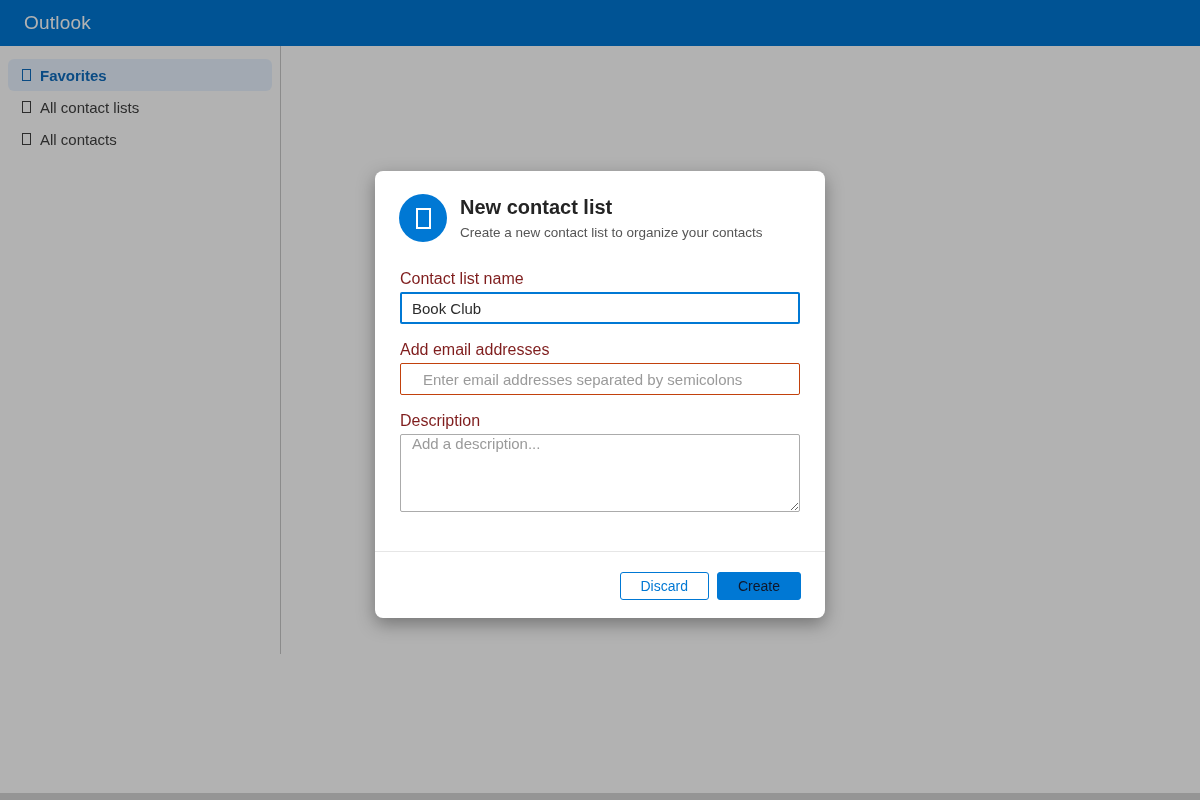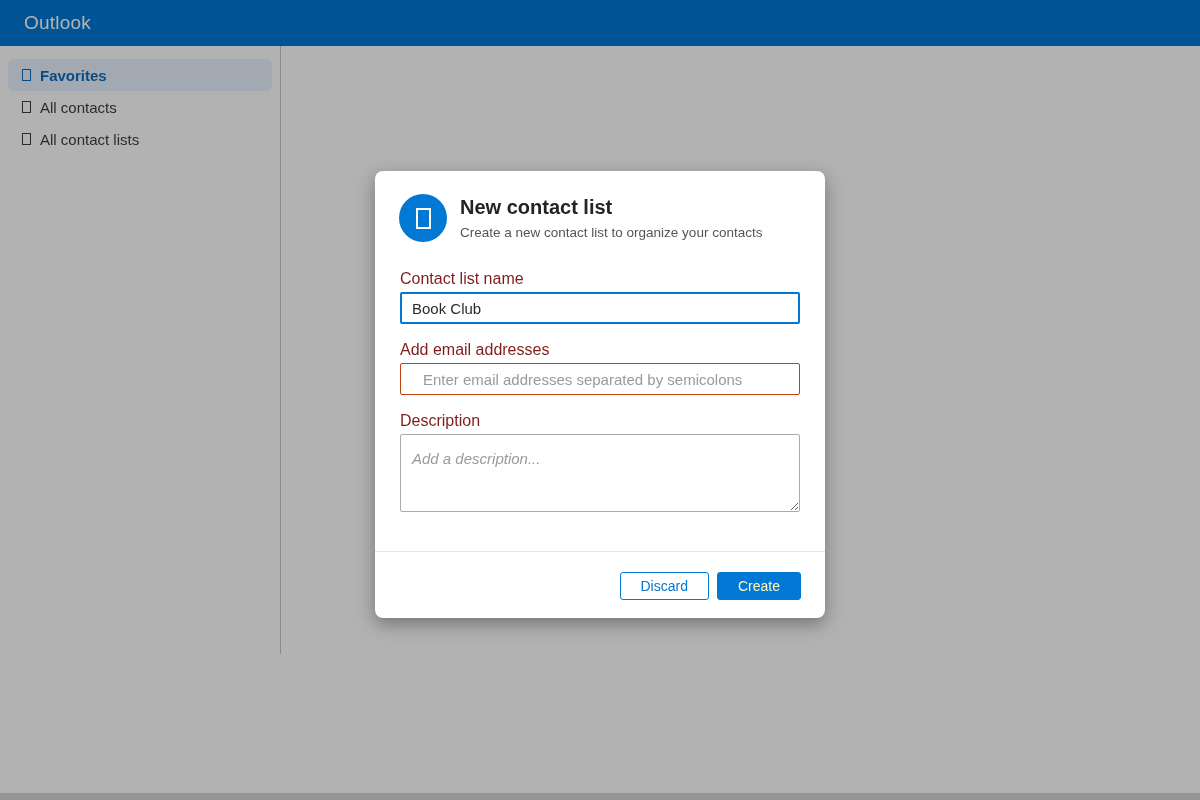--- a/index.html
+++ b/index.html
@@ -85,64 +85,63 @@
   .text-input {
     width: 100%; height: 32px; border: 1px solid #c2410c; border-radius: 2px;
     padding: 0 22px; font-size: 15px; color: #2b2b2b;
     font-family: "Liberation Sans", sans-serif; background: #ffffff; outline: none;
   }
   .text-input.focused { border: 2px solid #0078d4; padding: 0 10px; }
   .text-input::placeholder, .text-area::placeholder { color: #9a9a9a; opacity: 1; }
 
   .text-area {
     width: 100%; height: 78px; border: 1px solid #ababab; border-radius: 2px;
-    padding: 15px 11px; font-size: 15px; color: #2b2b2b;
+    padding: 0 11px; font-size: 15px; color: #2b2b2b;
     font-family: "Liberation Sans", sans-serif; background: #ffffff; outline: none;
     resize: both;
-    font-style: italic;
   }
 
   .dialog-footer {
     margin-top: 35px; border-top: 1px solid #e6e6e6;
     padding: 20px 24px 18px 24px;
     display: flex; justify-content: flex-end; gap: 8px;
   }
   .btn {
     height: 28px; padding: 0 20px; font-size: 14px; border-radius: 3px;
     font-family: "Liberation Sans", sans-serif; cursor: pointer;
     display: inline-flex; align-items: center; justify-content: center;
   }
   .btn-secondary {
     background: #ffffff; border: 1px solid #0078d4; color: #0078d4;
   }
   .btn-primary {
-    background: #0078d4; border: 1px solid #0078d4; color: #fef9c3; text-align: center;
+    background: #0078d4; border: 1px solid #0078d4; color: #0f172a; text-align: center;
   }
 </style>
 </head>
 <body>
 
 <div class="stage">
 
   <header class="topbar">
     <span class="topbar-title">Outlook</span>
   </header>
 
   <nav class="sidebar">
     <div class="nav-item selected">
       <span class="tofu"></span>
       <span>Favorites</span>
     </div>
     <div class="nav-item">
       <span class="tofu"></span>
-      <span>All contacts</span>
+      <span>All contact lists</span>
     </div>
     <div class="nav-item">
       <span class="tofu"></span>
-      <span>All contact lists</span>
+      <span>All contacts</span>
     </div>
   </nav>
 
   <main class="main"></main>
 
   <div class="bottom-strip"></div>
 
   <div class="overlay"></div>
 
   <section class="dialog">

